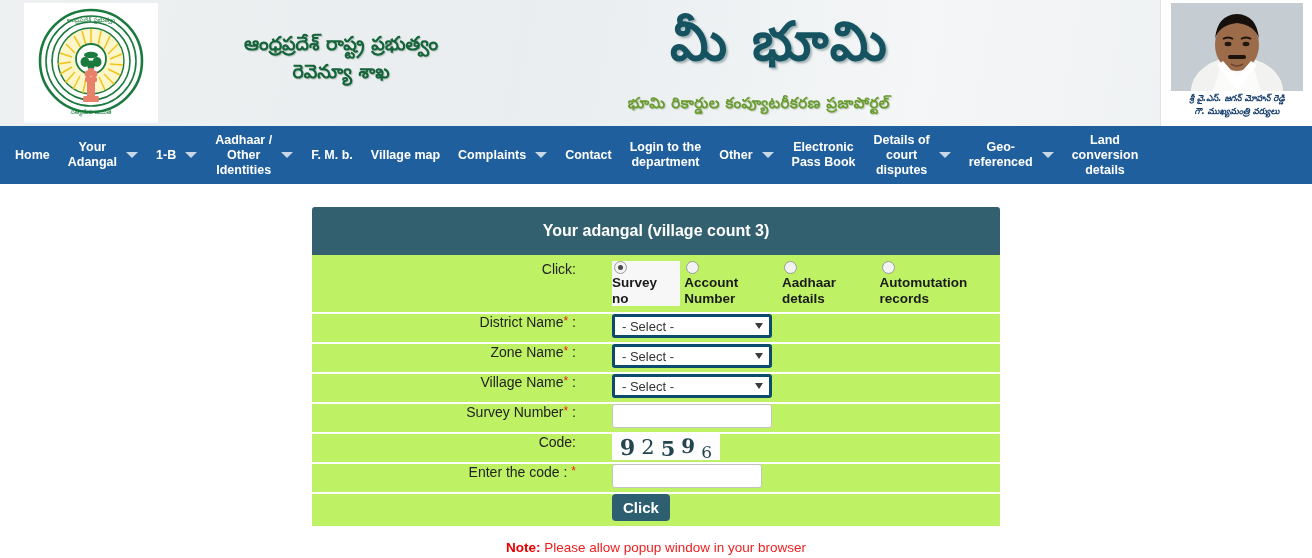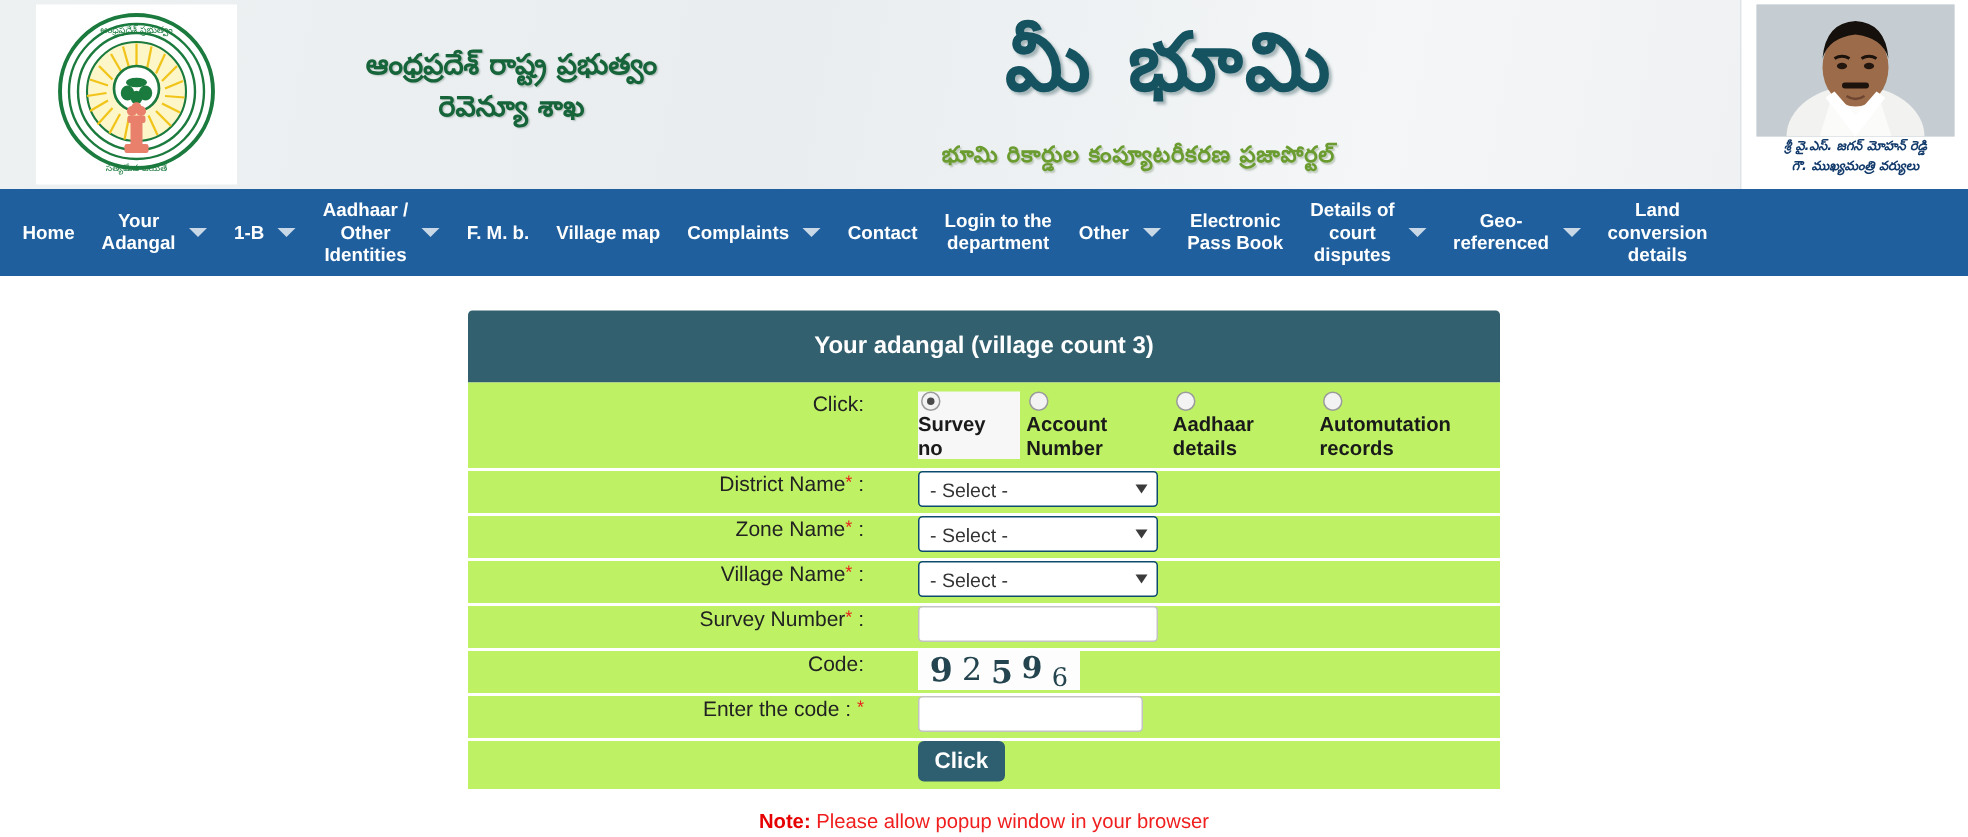--- a/index.html
+++ b/index.html
@@ -207,21 +207,21 @@
     max-width: 92px;
     margin-top: 1px;
   }
   .radio-text.wide { max-width: 120px; }
 
   
   .sel-box {
     width: 160px;
     height: 24px;
     background: #ffffff;
-    border: 1px solid #0c4a6e;
+    border: 3px solid #0c4a6e;
     border-radius: 3px;
     display: flex;
     align-items: center;
     justify-content: space-between;
     padding: 0 6px 0 7px;
     font-size: 13px;
     color: #333333;
     cursor: pointer;
   }
   .sel-arrow {

